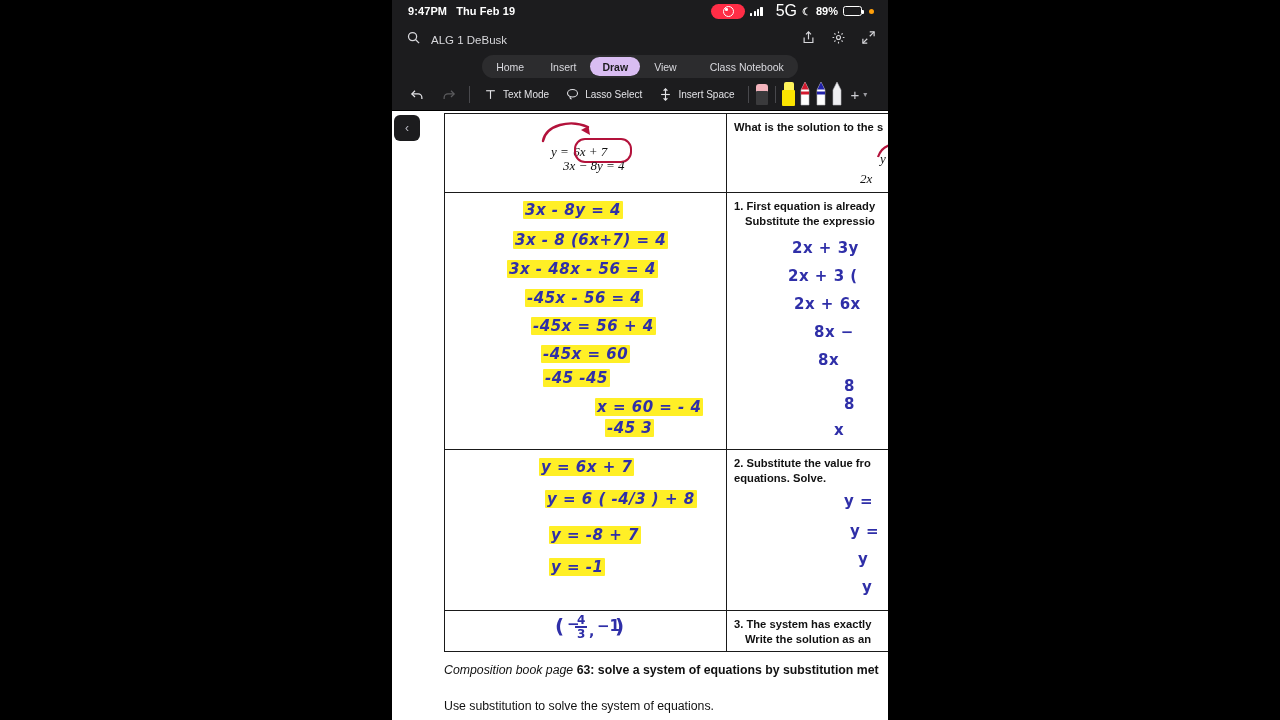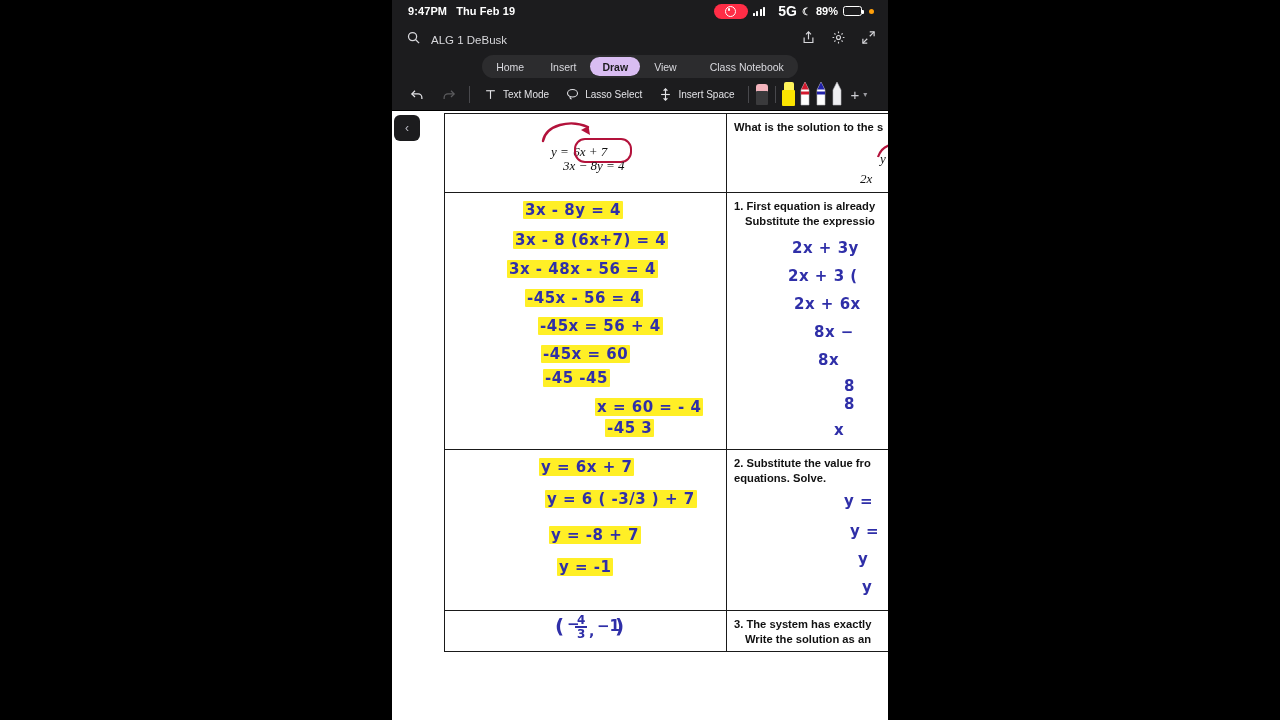--- a/index.html
+++ b/index.html
@@ -14,21 +14,21 @@
   .sb-right{display:flex;align-items:center;gap:5px;}
   .rec-pill{background:#ff2d46;border-radius:9px;width:34px;height:15px;display:flex;
     align-items:center;justify-content:center;}
   .rec-dot{width:9px;height:9px;border-radius:50%;border:1.6px solid #fff;position:relative;}
   .rec-dot::after{content:"";position:absolute;left:1.6px;top:1.6px;width:2.6px;height:2.6px;
     border-radius:50%;background:#fff;}
   .bars{display:flex;align-items:flex-end;gap:1.3px;height:9px;}
   .bars i{display:block;width:2.2px;background:#fff;border-radius:.5px;}
   .bars i:nth-child(1){height:3px}.bars i:nth-child(2){height:5px}
   .bars i:nth-child(3){height:7px}.bars i:nth-child(4){height:9px}
-  .net{font-size:14px;font-weight:bold;padding-left:8px;}
+  .net{font-size:16px;font-weight:normal;padding-left:8px;}
   .moon{font-size:10px;}
   .batt{width:19px;height:10px;border:1.3px solid #fff;border-radius:2.6px;position:relative;
     padding:1.2px;box-sizing:border-box;}
   .batt::after{content:"";position:absolute;right:-3px;top:3px;width:1.6px;height:4px;
     background:#fff;border-radius:0 1px 1px 0;}
   .batt-fill{height:100%;background:#fff;border-radius:1.2px;}
   .orange-dot{width:5px;height:5px;border-radius:50%;background:#ff9f0a;margin-left:2px;}
 
   
   .titlebar{height:30px;display:flex;align-items:center;padding:0 12px 0 14px;gap:10px;color:#e8e8ea;}
@@ -69,21 +69,21 @@
   table.work{border-collapse:collapse;width:444px;table-layout:fixed;}
   table.work td{border:1px solid #1a1a1a;vertical-align:top;padding:0;}
   .c-left{width:281px;}
   .c-right{width:163px;padding:6px 7px 4px 7px !important;}
   .steptext{font-size:11.2px;font-weight:bold;color:#111;line-height:1.33;white-space:nowrap;}
   .steptext .ind{display:inline-block;padding-left:11px;}
 
   .hand{font-family:"DejaVu Sans",sans-serif;color:#2f2fa8;font-weight:bold;}
   .hw{font-size:15px;color:#2f2fa8;font-weight:bold;font-family:"DejaVu Sans",sans-serif;
     display:inline-block;letter-spacing:.5px;}
-  .hi{background:#ffef26;padding:0 2px;border-radius:1px;}
+  .hi{background:#ffef26;padding:0 2px;border-radius:1px;font-style:italic;}
   .r1{height:78px;position:relative;}
   .r2{height:256px;position:relative;}
   .r3{height:160px;position:relative;}
   .r4{height:32px;position:relative;}
   .ln{position:absolute;white-space:nowrap;}
 
   .printed-eq{font-family:"Liberation Serif",serif;font-style:italic;font-size:13px;color:#111;}
   .circle-red{position:absolute;border:2px solid #b3123b;border-radius:11px;}
   .frac{display:inline-block;text-align:center;vertical-align:middle;line-height:1;font-size:12px;}
   .frac .n{display:block;border-bottom:2px solid currentColor;padding:0 2px;}
@@ -273,21 +273,21 @@
           </td>
         </tr>
 
         <tr>
           <td class="c-left">
             <div class="r2">
               <span class="ln hw" style="left:78px;top:8px;"><span class="hi">3x - 8y = 4</span></span>
               <span class="ln hw" style="left:68px;top:38px;"><span class="hi">3x - 8 (6x+7) = 4</span></span>
               <span class="ln hw" style="left:62px;top:67px;"><span class="hi">3x - 48x - 56 = 4</span></span>
               <span class="ln hw" style="left:80px;top:96px;border-radius:9px;"><span class="hi">-45x - 56 = 4</span></span>
-              <span class="ln hw" style="left:93px;top:124px;"><span class="hi">-45x        = 56 + 4</span></span>
+              <span class="ln hw" style="left:86px;top:124px;"><span class="hi">-45x        = 56 + 4</span></span>
               <span class="ln hw" style="left:96px;top:152px;"><span class="hi">-45x   =  60</span></span>
               <span class="ln hw" style="left:98px;top:176px;"><span class="hi">-45          -45</span></span>
               <span class="ln hw" style="left:150px;top:205px;"><span class="hi">x =  60  =  - 4</span></span>
               <span class="ln hw" style="left:160px;top:226px;"><span class="hi">     -45        3</span></span>
             </div>
           </td>
           <td class="c-right">
             <div class="steptext">1. First equation is already</div>
             <div class="steptext"><span class="ind">Substitute the expressio</span></div>
             <div style="position:relative;height:200px;">
@@ -300,23 +300,23 @@
               <span class="ln hw" style="left:110px;top:166px;">8</span>
               <span class="ln hw" style="left:100px;top:192px;">x</span>
             </div>
           </td>
         </tr>
 
         <tr>
           <td class="c-left">
             <div class="r3">
               <span class="ln hw" style="left:94px;top:8px;"><span class="hi">y = 6x + 7</span></span>
-              <span class="ln hw" style="left:100px;top:40px;"><span class="hi">y = 6 ( -3/3 ) + 7</span></span>
+              <span class="ln hw" style="left:100px;top:40px;"><span class="hi">y = 6 ( -4/3 ) + 8</span></span>
               <span class="ln hw" style="left:104px;top:76px;"><span class="hi">y = -8 + 7</span></span>
-              <span class="ln hw" style="left:112px;top:108px;"><span class="hi">y = -1</span></span>
+              <span class="ln hw" style="left:104px;top:108px;"><span class="hi">y = -1</span></span>
             </div>
           </td>
           <td class="c-right">
             <div class="steptext">2. Substitute the value fro</div>
             <div class="steptext">equations. Solve.</div>
             <div style="position:relative;height:110px;">
               <span class="ln hw" style="left:110px;top:6px;">y =</span>
               <span class="ln hw" style="left:116px;top:36px;">y =</span>
               <span class="ln hw" style="left:124px;top:64px;">y</span>
               <span class="ln hw" style="left:128px;top:92px;">y</span>
@@ -340,16 +340,22 @@
           </td>
           <td class="c-right">
             <div class="steptext">3. The system has exactly</div>
             <div class="steptext"><span class="ind">Write the solution as an</span></div>
           </td>
         </tr>
       </tbody>
           </table>
     </div>
 
+    <div class="caption">
+      <div class="cap1">
+        <span class="ital">Composition book page </span><span class="bold">63: solve a system of equations by substitution met</span>
+      </div>
+      <div class="cap2">Use substitution to solve the system of equations.</div>
+    </div>
 
   </div>
 </div>
 </div>
 
 </body></html>

